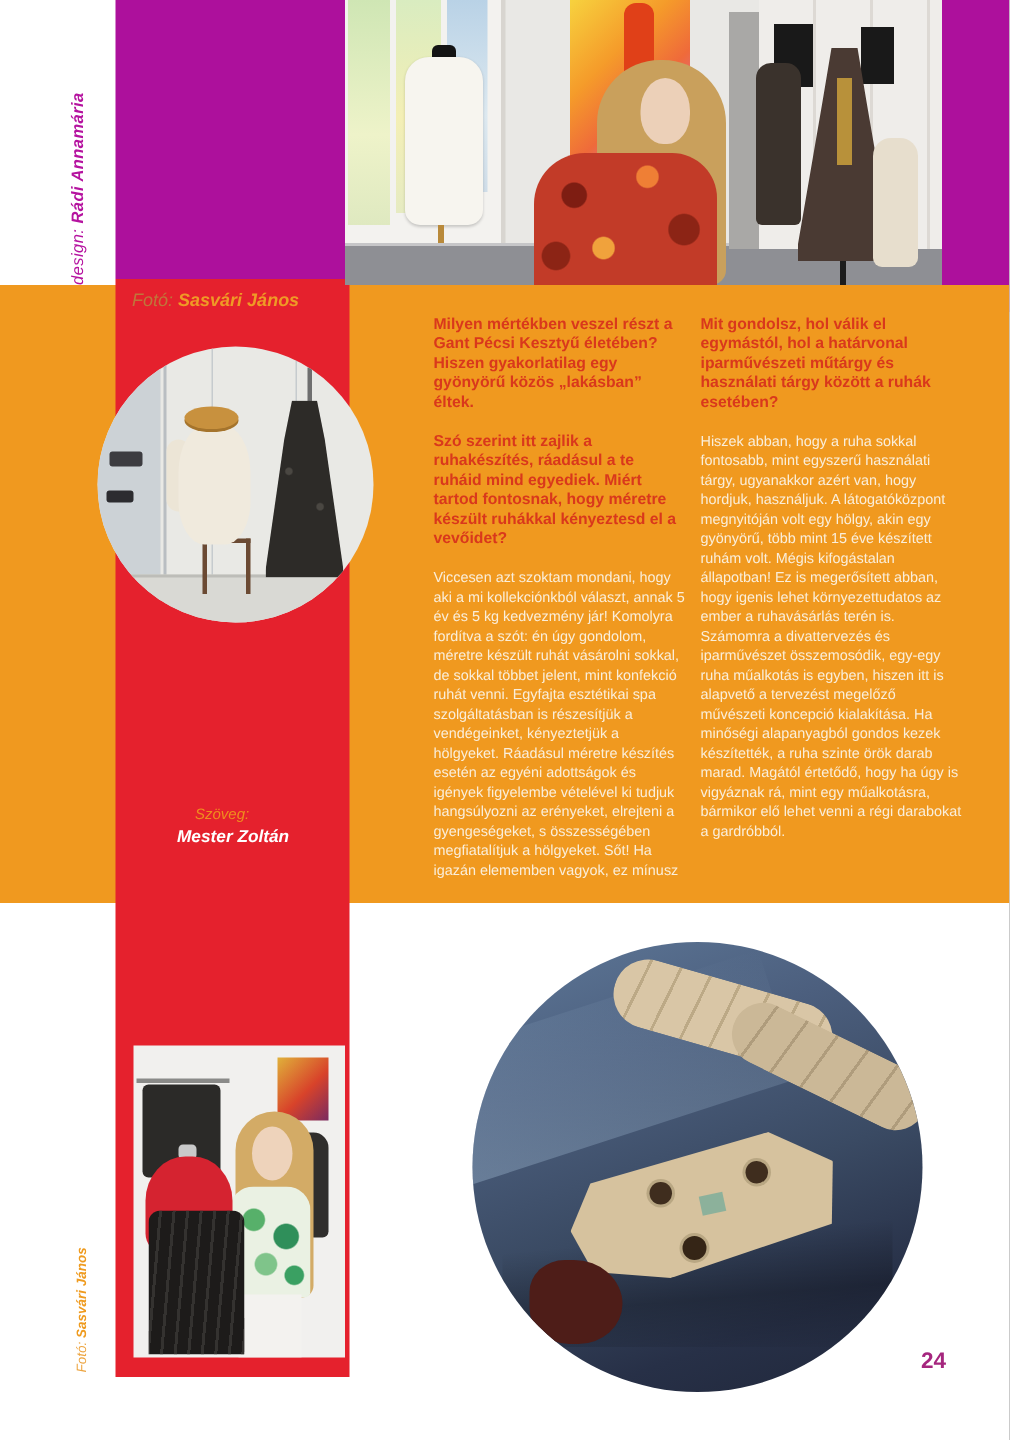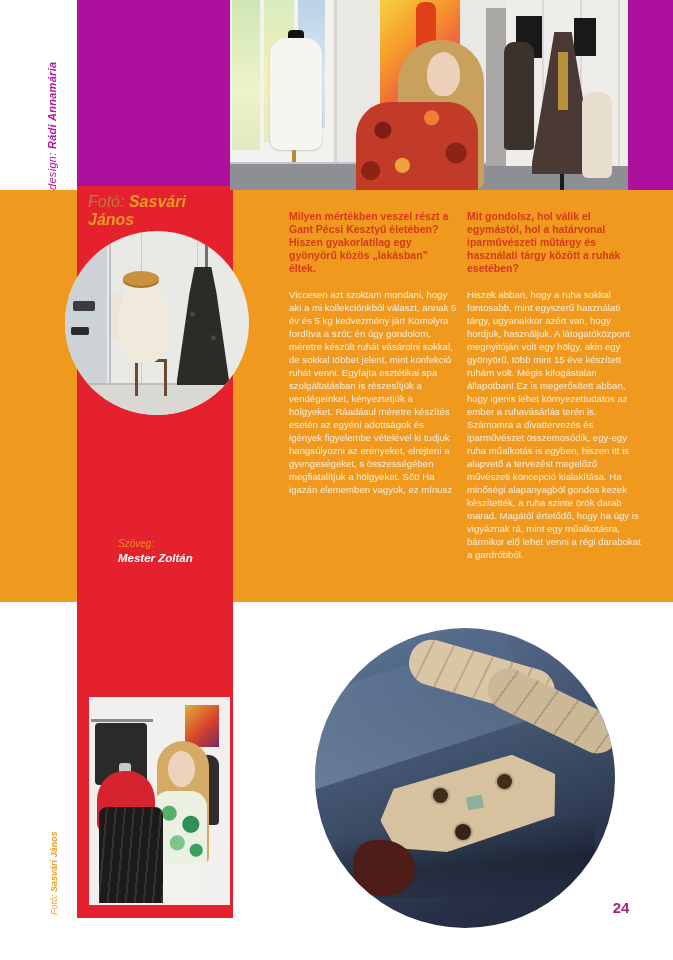--- a/index.html
+++ b/index.html
@@ -14,36 +14,36 @@
   .red-column{left:77px;top:186px;width:156px;height:732px;background:#e5212d;}
 
   
   .v-text{position:absolute;transform-origin:0 100%;transform:rotate(-90deg);white-space:nowrap;height:14px;line-height:14px;}
   .design-credit{left:59px;top:176px;font-size:11px;font-style:italic;color:#b5129f;letter-spacing:.3px;}
   .design-credit .name{font-weight:bold;}
   .photo-credit-bottom{left:61px;top:901px;font-size:9px;font-style:italic;color:#eda43f;}
   .photo-credit-bottom .name{font-weight:bold;color:#ef9b1f;}
 
   
-  .photo-credit-top{left:11px;top:7px;font-size:16px;font-style:italic;color:#c0763a;}
+  .photo-credit-top{left:11px;top:7px;font-size:12px;font-style:italic;color:#c0763a;}
   .photo-credit-top .name{font-weight:bold;color:#ef9a26;}
   .byline{left:41px;top:350px;line-height:15px;}
-  .byline .label{font-size:10px;font-style:italic;color:#ef8d1e;display:block;}
+  .byline .label{font-size:10px;font-style:italic;color:#ef8d1e;display:block;margin-left:12px;}
   .byline .name{font-size:11.5px;font-style:italic;font-weight:bold;color:#ffffff;display:block;}
 
   
   .col{position:absolute;top:210px;}
   .col1{left:289px;width:168px;}
   .col2{left:467px;width:175px;}
   .col p{margin:0 0 13px 0;}
   .q{font-size:10.5px;line-height:13px;font-weight:bold;color:#d9381c;}
   .a{font-size:9.6px;line-height:13px;color:#faeeda;}
   .col p:last-child{margin-bottom:0;}
 
-  .page-number{left:601px;top:899px;width:40px;text-align:center;font-size:15px;font-weight:bold;color:#a5267e;}
+  .page-number{left:614px;top:899px;width:40px;text-align:left;font-size:15px;font-weight:bold;color:#a5267e;}
 
   
   .top-photo{left:230px;top:0;width:398px;height:190px;background:#e9e8e5;overflow:hidden;}
   .tp-floor{left:0;bottom:0;width:398px;height:26px;background:#8e8f94;border-top:2px solid #c6c6c8;}
   .tp-leftwall{left:0;top:0;width:106px;height:164px;background:#f3f2ef;}
   .tp-p1{left:2px;top:0;width:28px;height:150px;background:linear-gradient(180deg,#cfe6b4,#eef3c9 60%,#dfe9c0);}
   .tp-p2{left:34px;top:0;width:30px;height:142px;background:linear-gradient(180deg,#d9ecc0,#f4efb5 55%,#e6ebc2);}
   .tp-p3{left:68px;top:0;width:27px;height:128px;background:linear-gradient(180deg,#b9d2e6,#dde9f0 60%,#cfdde8);}
   .tp-corner{left:104px;top:0;width:3px;height:164px;background:#d8d5d0;}
   .tp-whitedress{left:40px;top:38px;width:52px;height:112px;background:#f7f5ef;border-radius:16px 16px 10px 10px;box-shadow:0 1px 2px rgba(0,0,0,.18);}
@@ -203,20 +203,21 @@
     <div class="abs cm-chair"></div>
     <div class="abs cm-sleeve"></div>
     <div class="abs cm-dress"></div>
     <div class="abs cm-hat"></div>
     <div class="abs cm-finial"></div>
     <div class="abs cm-gown"></div>
   </div>
 
   <div class="col col1">
     <p class="q">Milyen mértékben veszel részt a Gant Pécsi Kesztyű életében? Hiszen gyakorlatilag egy gyönyörű közös „lakásban” éltek.</p>
+    <p class="q">Szó szerint itt zajlik a ruhakészítés, ráadásul a te ruháid mind egyediek. Miért tartod fontosnak, hogy méretre készült ruhákkal kényeztesd el a vevőidet?</p>
     <p class="a">Viccesen azt szoktam mondani, hogy aki a mi kollekciónkból választ, annak 5 év és 5 kg kedvezmény jár! Komolyra fordítva a szót: én úgy gondolom, méretre készült ruhát vásárolni sokkal, de sokkal többet jelent, mint konfekció ruhát venni. Egyfajta esztétikai spa szolgáltatásban is részesítjük a vendégeinket, kényeztetjük a hölgyeket. Ráadásul méretre készítés esetén az egyéni adottságok és igények figyelembe vételével ki tudjuk hangsúlyozni az erényeket, elrejteni a gyengeségeket, s összességében megfiatalítjuk a hölgyeket. Sőt! Ha igazán elememben vagyok, ez mínusz</p>
   </div>
   <div class="col col2">
     <p class="q">Mit gondolsz, hol válik el egymástól, hol a határvonal iparművészeti műtárgy és használati tárgy között a ruhák esetében?</p>
     <p class="a">Hiszek abban, hogy a ruha sokkal fontosabb, mint egyszerű használati tárgy, ugyanakkor azért van, hogy hordjuk, használjuk. A látogatóközpont megnyitóján volt egy hölgy, akin egy gyönyörű, több mint 15 éve készített ruhám volt. Mégis kifogástalan állapotban! Ez is megerősített abban, hogy igenis lehet környezettudatos az ember a ruhavásárlás terén is. Számomra a divattervezés és iparművészet összemosódik, egy-egy ruha műalkotás is egyben, hiszen itt is alapvető a tervezést megelőző művészeti koncepció kialakítása. Ha minőségi alapanyagból gondos kezek készítették, a ruha szinte örök darab marad. Magától értetődő, hogy ha úgy is vigyáznak rá, mint egy műalkotásra, bármikor elő lehet venni a régi darabokat a gardróbból.</p>
   </div>
 
   <div class="abs circle-gloves">
     <div class="abs cg-band"></div>
     <div class="abs cg-glove1"></div>

